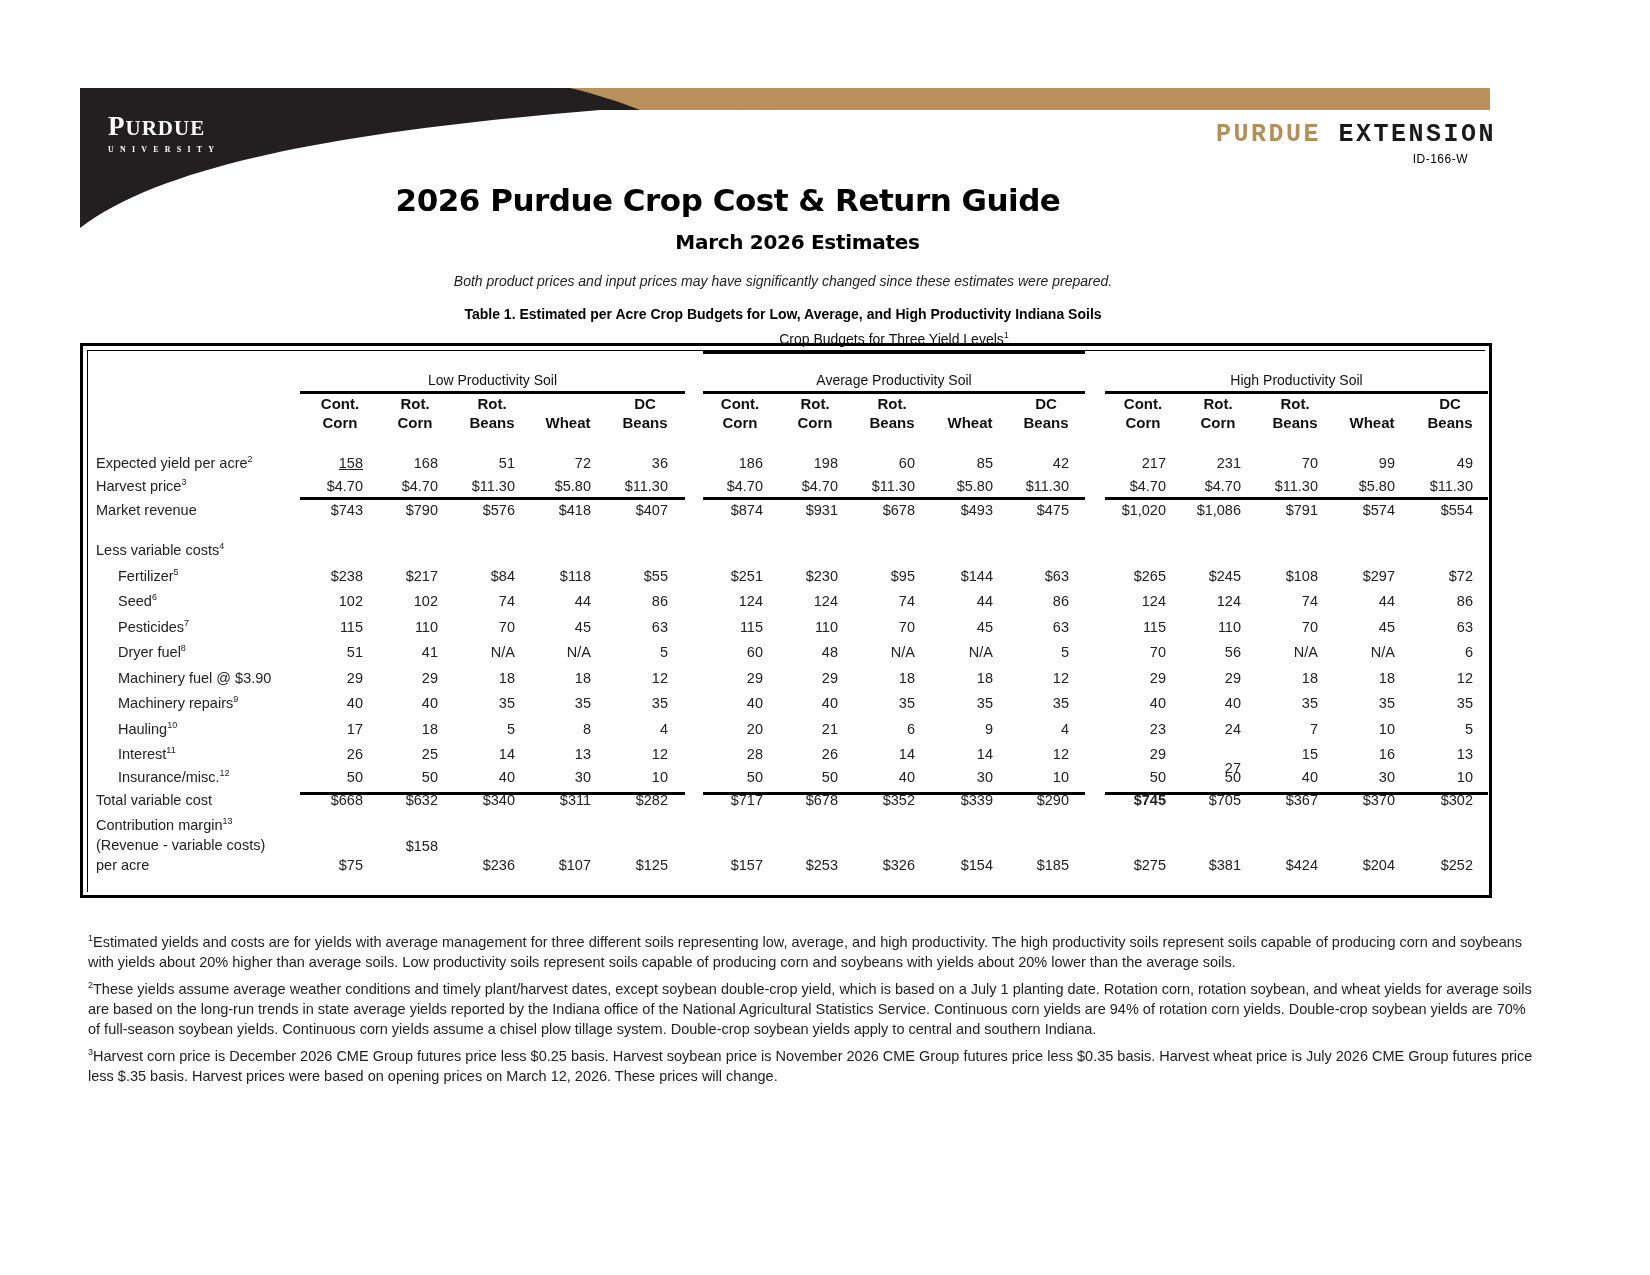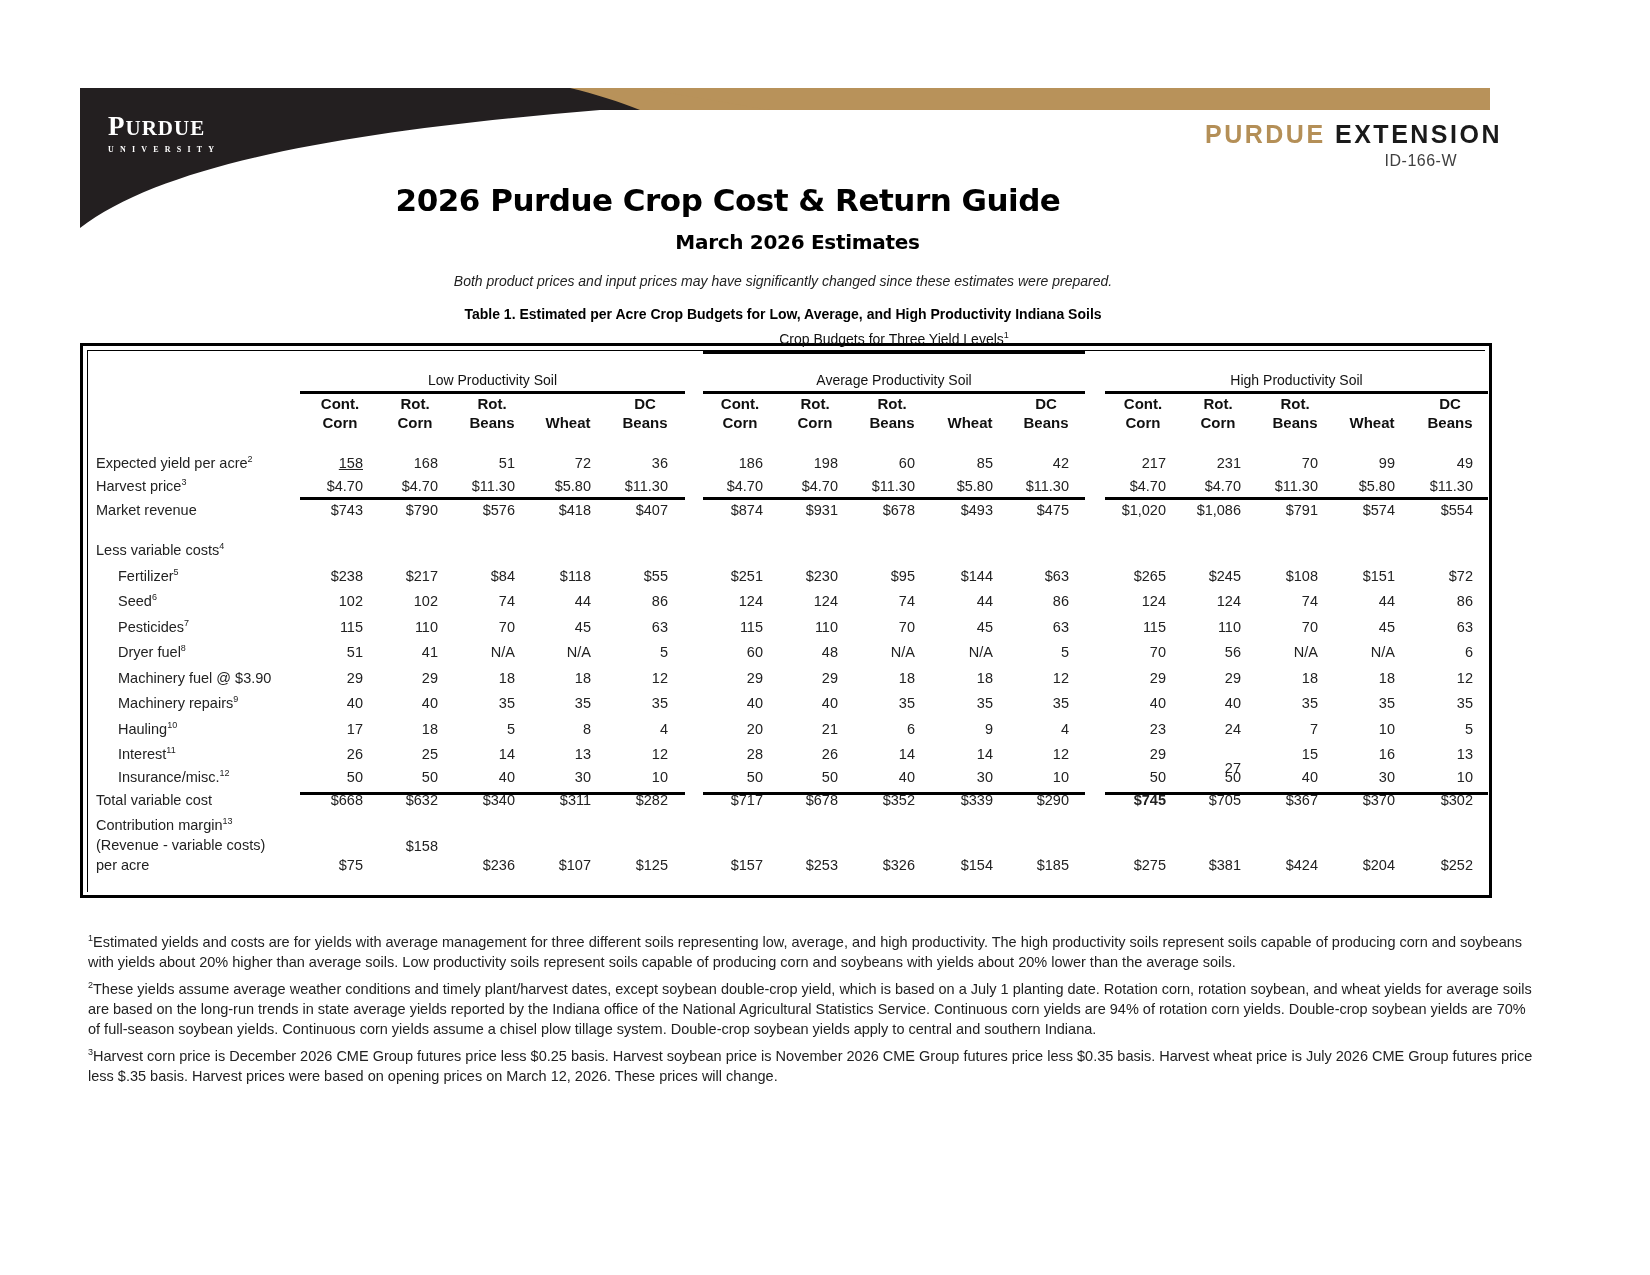--- a/index.html
+++ b/index.html
@@ -6,24 +6,24 @@
   html, body { width: 1650px; height: 1275px; background: #ffffff; overflow: hidden; }
   body { position: relative; font-family: "Liberation Sans", sans-serif; color: #111; }
 
   
   .banner { position: absolute; left: 80px; top: 88px; width: 1410px; height: 150px; }
   .banner svg { width: 100%; height: 100%; display: block; }
   .purdue-logo { position: absolute; left: 108px; top: 113px; color: #fff; font-family: "Liberation Serif", serif; }
   .purdue-logo .name { font-size: 27px; font-weight: bold; letter-spacing: 1px; line-height: 27px; }
   .purdue-logo .name .small { font-size: 21px; }
   .purdue-logo .sub { font-size: 8px; letter-spacing: 6.2px; margin-top: 3px; font-weight: bold; }
-  .extension-logo { position: absolute; right: 148px; top: 120px; font-family: Liberation Sans, sans-serif; font-size: 25px; font-weight: bold; letter-spacing: 2.5px; }
+  .extension-logo { position: absolute; right: 154px; top: 120px; font-family: Liberation Mono, monospace; font-size: 25px; font-weight: bold; letter-spacing: 2.5px; }
   .extension-logo .gold { color: #b48f57; }
   .extension-logo .black { color: #1a1a1a; }
-  .doc-id { position: absolute; right: 193px; top: 152px; font-size: 16px; color: #404040; letter-spacing: 0.5px; }
+  .doc-id { position: absolute; right: 182px; top: 152px; font-size: 12px; color: #000000; letter-spacing: 0.5px; }
 
   .title { position: absolute; left: 0; width: 1456px; top: 182px; text-align: center; font-family: "DejaVu Sans", sans-serif; font-weight: bold; font-size: 31px; letter-spacing: -0.5px; color: #000; }
   .subtitle { position: absolute; left: 0; width: 1595px; top: 230px; text-align: center; font-family: "DejaVu Sans", sans-serif; font-weight: bold; font-size: 20px; color: #000; letter-spacing: -0.3px; }
   .disclaimer { position: absolute; left: 0; width: 1566px; top: 273px; text-align: center; font-style: italic; font-size: 14px; color: #222; }
   .table-caption { position: absolute; left: 0; width: 1566px; top: 306px; text-align: center; font-weight: bold; font-size: 14px; color: #000; }
 
   
   .frame { position: absolute; left: 80px; top: 343px; width: 1412px; height: 555px; border: 3px solid #000; }
   .frame-inner { position: absolute; left: 4px; top: 4px; right: 4px; bottom: 3px; border-left: 1px solid #000; border-top: 1px solid #000; }
 
@@ -200,21 +200,21 @@
       <div class="cell" style="left: 438px; top: 222px;">$118</div>
       <div class="cell" style="left: 515px; top: 222px;">$55</div>
       <div class="cell" style="left: 610px; top: 222px;">$251</div>
       <div class="cell" style="left: 685px; top: 222px;">$230</div>
       <div class="cell" style="left: 762px; top: 222px;">$95</div>
       <div class="cell" style="left: 840px; top: 222px;">$144</div>
       <div class="cell" style="left: 916px; top: 222px;">$63</div>
       <div class="cell" style="left: 1013px; top: 222px;">$265</div>
       <div class="cell" style="left: 1088px; top: 222px;">$245</div>
       <div class="cell" style="left: 1165px; top: 222px;">$108</div>
-      <div class="cell" style="left: 1242px; top: 222px;">$151</div>
+      <div class="cell" style="left: 1242px; top: 222px;">$297</div>
       <div class="cell" style="left: 1320px; top: 222px;">$72</div>
       <div class="rowlabel indent" style="left: 13px; top: 247px;"><span>Seed</span><sup>6</sup></div>
       <div class="cell" style="left: 210px; top: 247px;">102</div>
       <div class="cell" style="left: 285px; top: 247px;">102</div>
       <div class="cell" style="left: 362px; top: 247px;">74</div>
       <div class="cell" style="left: 438px; top: 247px;">44</div>
       <div class="cell" style="left: 515px; top: 247px;">86</div>
       <div class="cell" style="left: 610px; top: 247px;">124</div>
       <div class="cell" style="left: 685px; top: 247px;">124</div>
       <div class="cell" style="left: 762px; top: 247px;">74</div>

